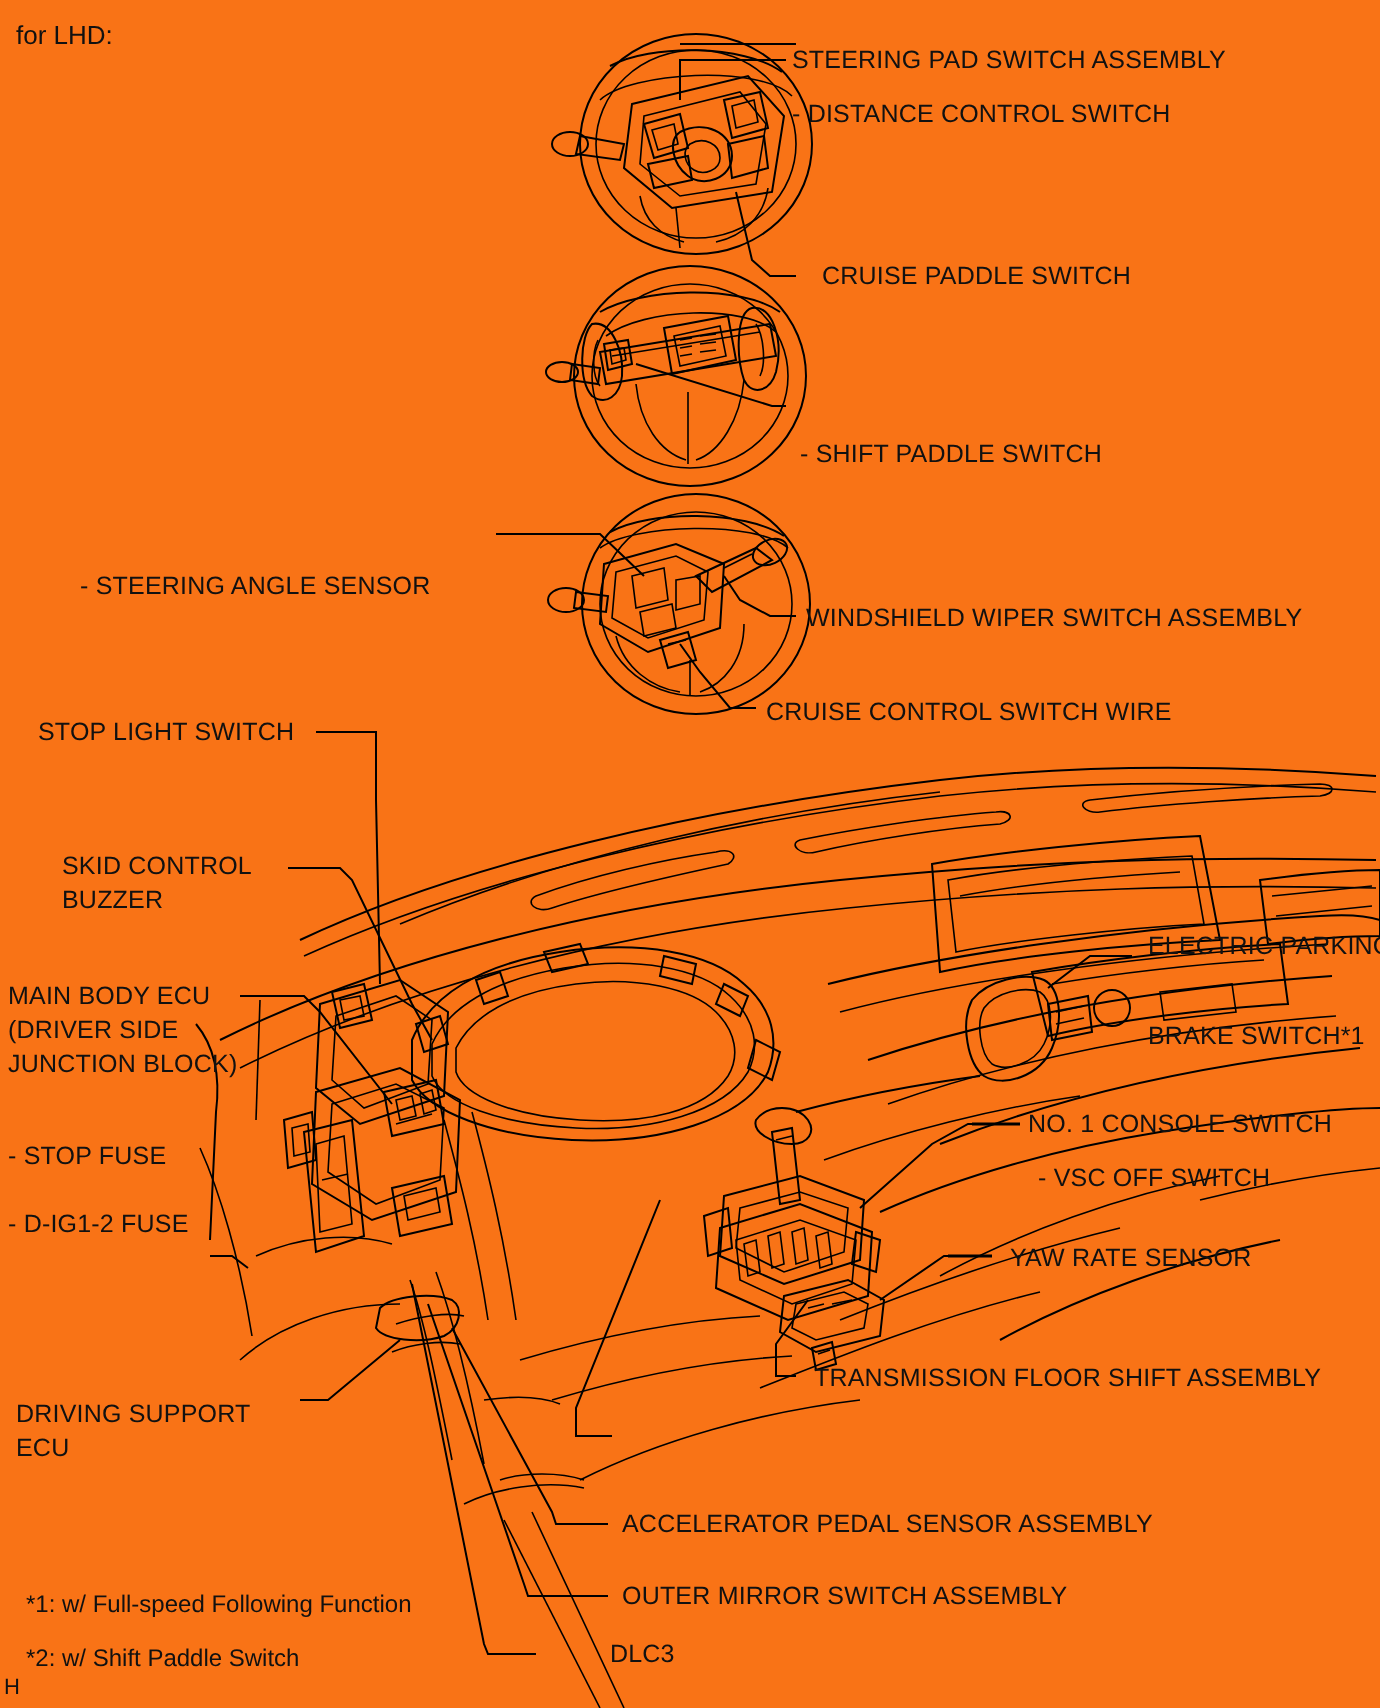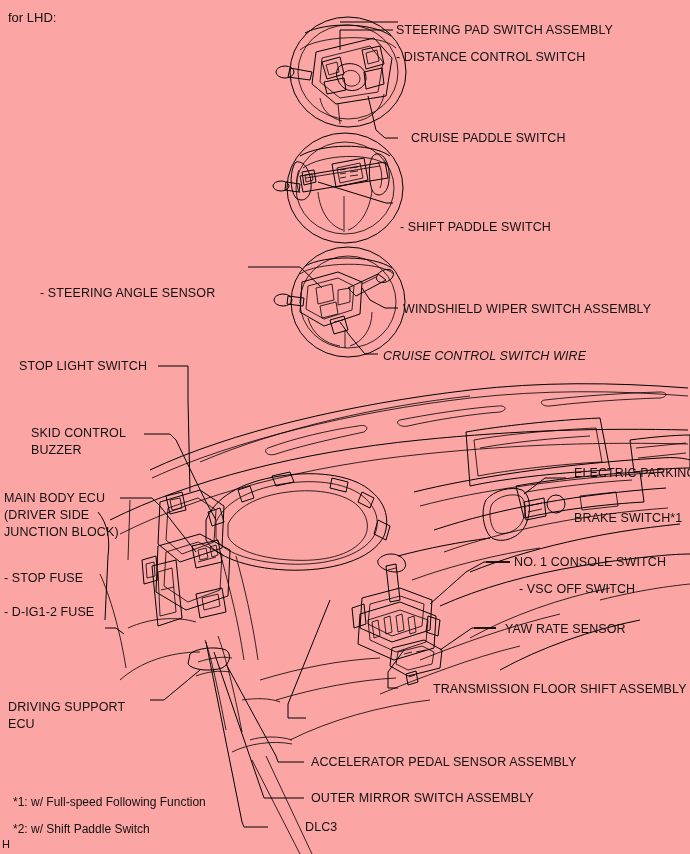--- a/index.html
+++ b/index.html
@@ -4,21 +4,21 @@
 <style>
   html, body {
     margin: 0;
     padding: 0;
     background: #ffffff;
   }
   #page {
     position: relative;
     width: 690px;
     height: 854px;
-    background: #fca5a5;
+    background: #f97316;
     font-family: "Liberation Sans", sans-serif;
     color: #000000;
     overflow: hidden;
   }
   .lbl {
     position: absolute;
     font-size: 12.5px;
     line-height: 17px;
     letter-spacing: 0.1px;
     white-space: pre;
@@ -309,21 +309,21 @@
 
   <div class="lbl" style="left:396px; top:22px;">STEERING PAD SWITCH ASSEMBLY</div>
   <div class="lbl" style="left:396px; top:49px;">- DISTANCE CONTROL SWITCH</div>
   <div class="lbl" style="left:411px; top:130px;">CRUISE PADDLE SWITCH</div>
 
   <div class="lbl" style="left:400px; top:219px;">- SHIFT PADDLE SWITCH</div>
 
   <div class="lbl" style="left:40px; top:285px;">- STEERING ANGLE SENSOR</div>
 
   <div class="lbl" style="left:403px; top:301px;">WINDSHIELD WIPER SWITCH ASSEMBLY</div>
-  <div class="lbl" style="left:383px; top:348px;font-style:italic;">CRUISE CONTROL SWITCH WIRE</div>
+  <div class="lbl" style="left:383px; top:348px;">CRUISE CONTROL SWITCH WIRE</div>
 
   <div class="lbl" style="left:19px; top:358px;">STOP LIGHT SWITCH</div>
 
   <div class="lbl" style="left:31px; top:425px;">SKID CONTROL</div>
   <div class="lbl" style="left:31px; top:442px;">BUZZER</div>
 
   <div class="lbl" style="left:4px; top:490px;">MAIN BODY ECU</div>
   <div class="lbl" style="left:4px; top:507px;">(DRIVER SIDE</div>
   <div class="lbl" style="left:4px; top:524px;">JUNCTION BLOCK)</div>
 
@@ -334,21 +334,21 @@
   <div class="lbl" style="left:8px; top:716px;">ECU</div>
 
   <div class="lbl" style="left:574px; top:465px;">ELECTRIC PARKING</div>
   <div class="lbl" style="left:574px; top:510px;">BRAKE SWITCH*1</div>
 
   <div class="lbl" style="left:514px; top:554px;">NO. 1 CONSOLE SWITCH</div>
   <div class="lbl" style="left:519px; top:581px;">- VSC OFF SWITCH</div>
 
   <div class="lbl" style="left:505px; top:621px;">YAW RATE SENSOR</div>
 
-  <div class="lbl" style="left:407px; top:681px;margin-left:26px;">TRANSMISSION FLOOR SHIFT ASSEMBLY</div>
+  <div class="lbl" style="left:407px; top:681px;">TRANSMISSION FLOOR SHIFT ASSEMBLY</div>
 
   <div class="lbl" style="left:311px; top:790px;">OUTER MIRROR SWITCH ASSEMBLY</div>
   <div class="lbl" style="left:311px; top:754px;">ACCELERATOR PEDAL SENSOR ASSEMBLY</div>
   <div class="lbl" style="left:305px; top:819px;">DLC3</div>
 
   <div class="lbl-sm" style="left:13px; top:794px;">*1: w/ Full-speed Following Function</div>
   <div class="lbl-sm" style="left:13px; top:821px;">*2: w/ Shift Paddle Switch</div>
 
   <div class="footmark" style="left:2px; top:838px;">H</div>
 

